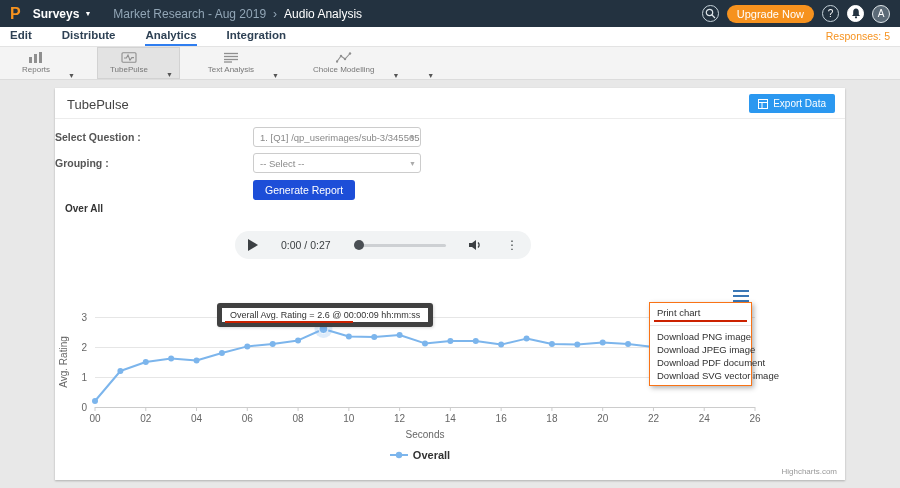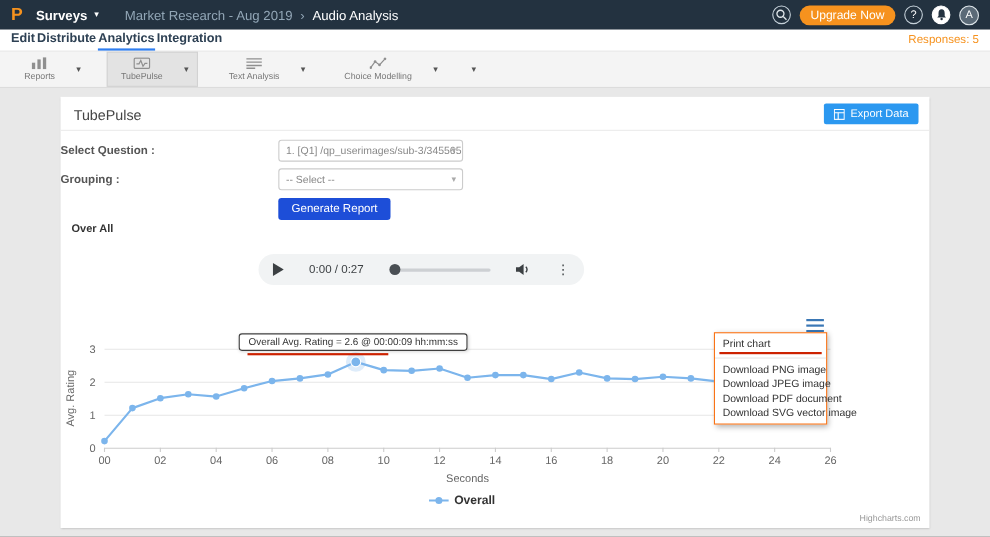--- a/index.html
+++ b/index.html
@@ -15,28 +15,28 @@
   .breadcrumb{display:flex;gap:7px;margin-left:14px;font-size:12px;align-items:center}
   .crumb-dim,.crumb-sep{color:#92a6b6}
   .crumb-active{color:#fff}
   .topbar-right{margin-left:auto;display:flex;align-items:center;gap:8px}
   .circle-btn{width:17px;height:17px;border:1px solid #c6d2da;border-radius:50%;display:flex;align-items:center;justify-content:center;color:#fff;font-size:10px;flex:0 0 auto}
   .circle-btn.white{background:#fff;border-color:#fff}
   .upgrade{background:#f6921e;color:#fff;font-size:11px;font-weight:normal;padding:3px 10px;border-radius:9px;border:none;font-family:"Liberation Sans",sans-serif}
   .avatar{width:18px;height:18px;border-radius:50%;background:#5b6a77;border:1px solid #dfe6ea;color:#fff;font-size:10px;display:flex;align-items:center;justify-content:center}
 
   
-  .navbar{height:20px;background:#fff;display:flex;align-items:flex-end;padding:0 10px;gap:2px;border-bottom:1px solid #e3e3e3}
+  .navbar{height:20px;background:#fff;display:flex;align-items:flex-end;padding:0 10px;gap:30px;border-bottom:1px solid #e3e3e3}
   .nav-item{font-size:11.5px;color:#2e4154;font-weight:bold;text-decoration:none;padding-bottom:3px;border-bottom:2px solid transparent}
   .nav-item.active{border-bottom-color:#2f7ef0}
   .responses{margin-left:auto;color:#f6921e;font-size:10.5px;padding-bottom:4px}
 
   
   .toolbar{height:33px;background:#f4f4f4;border-bottom:1px solid #dcdcdc;display:flex;align-items:stretch;padding:0 10px}
-  .tool-group{display:flex;align-items:center;margin-right:16px}
+  .tool-group{display:flex;align-items:flex-end;margin-right:16px}
   .tool-group.active{background:#e3e3e3;border:1px solid #d2d2d2}
   .tool-btn{display:flex;flex-direction:column;align-items:center;justify-content:center;padding:2px 12px;gap:2px;height:100%}
   .tool-btn .lbl{font-size:8px;color:#777;white-space:nowrap}
   .ticon{display:block}
   .tool-caret{font-size:7px;color:#555;padding:0 6px}
 
   
   .card{position:absolute;left:55px;top:88px;width:790px;height:392px;background:#fff;box-shadow:0 1px 2px rgba(0,0,0,.25)}
   .card-title{position:absolute;left:12px;top:9px;font-size:13px;color:#444}
   .export-btn{position:absolute;right:10px;top:6px;background:#2b98f0;color:#fff;font-size:10px;padding:4px 9px;border-radius:2px;border:none;display:flex;align-items:center;gap:5px;font-family:"Liberation Sans",sans-serif}
@@ -59,21 +59,21 @@
   .audio-thumb{position:absolute;left:0;top:-3.5px;width:10px;height:10px;border-radius:50%;background:#4a4f54}
   .audio-dots{font-size:12px;color:#3c4043;line-height:1}
 
   
   .chart-title{position:absolute;top:195px;left:0;width:100%;text-align:center;font-size:12.5px;color:#555;text-decoration:underline}
   .chart-menu-btn{position:absolute;left:678px;top:202px;width:16px;height:12px;display:flex;flex-direction:column;justify-content:space-between}
   .chart-menu-btn .bar{display:block;height:2px;background:#3a77b5}
   .chart-svg{position:absolute;left:0;top:222px}
   .chart-svg text{font-family:"Liberation Sans",sans-serif}
 
-  .tooltip{position:absolute;left:162px;top:215px;background:#fff;border:1px solid #404040;border-radius:3px;padding:2px 8px;font-size:9px;color:#333;white-space:nowrap;box-shadow:1px 1px 3px rgba(0,0,0,.15)}
+  .tooltip{position:absolute;left:162px;top:215px;background:#fff;border:5px solid #404040;border-radius:3px;padding:2px 8px;font-size:9px;color:#333;white-space:nowrap;box-shadow:1px 1px 3px rgba(0,0,0,.15)}
   .red-underline{background:#cc2200;height:2px}
   .tooltip-underline{position:absolute;left:170px;top:233px;width:128px}
 
   .context-menu{position:absolute;left:594px;top:214px;width:103px;background:#fff;border:1px solid #f97316;box-shadow:2px 2px 5px rgba(0,0,0,.3);padding:3px 0}
   .menu-item{font-size:9.5px;color:#303030;padding:1px 7px;white-space:nowrap}
   .menu-underline{margin:1px 4px 2px 4px}
   .menu-sep{border:none;border-top:1px solid #e6e6e6;margin:3px 0 4px}
 
   .legend{position:absolute;top:361px;left:0;width:730px;display:flex;align-items:center;justify-content:center;gap:5px}
   .legend-label{font-size:11px;font-weight:bold;color:#333}

